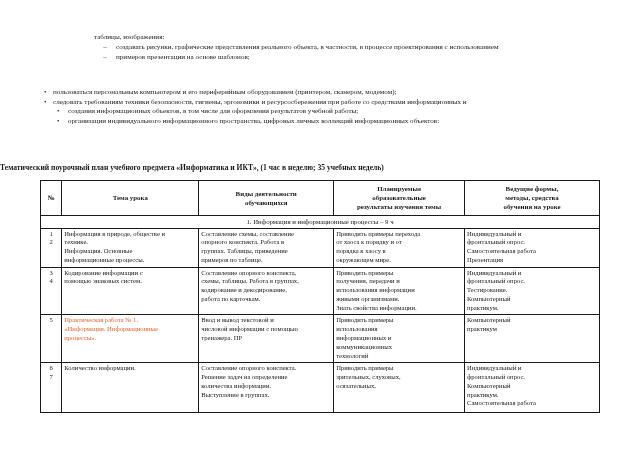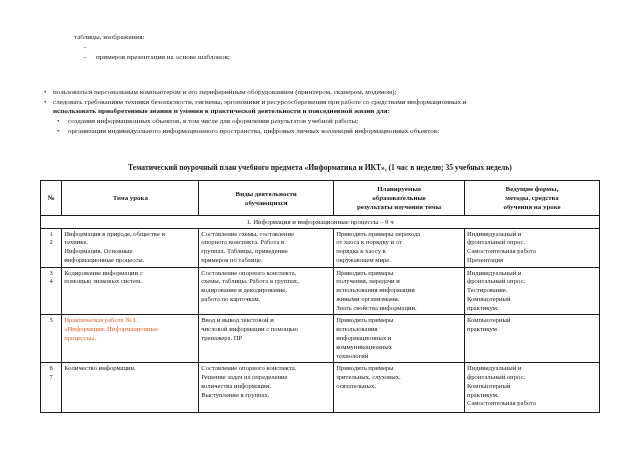--- a/index.html
+++ b/index.html
@@ -19,20 +19,21 @@
     width: 640px;
     height: 453px;
     background: #ffffff;
     box-sizing: border-box;
     padding: 33px 74px 0 74px;
   }
   .intro {
     font-size: 7.1px;
     line-height: 1.35;
     text-align: justify;
+    margin-left: 20px;
   }
   .intro .line {
     white-space: nowrap;
   }
   .dash-item {
     display: flex;
     margin-top: 0.5px;
   }
   .dash-item .dash {
     width: 22px;
@@ -72,21 +73,21 @@
   .bullet-row .bul-body .l2 { display: block; }
   .bullet-row.bold { font-weight: bold; }
   .bullet-row.indent { padding-left: 13px; }
   .bullet-row.indent .bul { flex: 0 0 11px; }
 
   .plan-title {
     position: absolute;
     left: 0;
     top: 163px;
     width: 640px;
-    text-align: center;
+    text-align: left;
     font-size: 7.6px;
     font-weight: bold;
   }
 
   table.plan {
     position: absolute;
     left: 40px;
     top: 180px;
     width: 560px;
     border-collapse: collapse;
@@ -129,20 +130,21 @@
 <body>
 
 <div class="page">
 
   <div class="intro">
     <div class="line">таблицы, изображения:</div>
 
     <div class="dash-item">
       <div class="dash">–</div>
       <div class="dash-body">
+        <span>создавать рисунки, графические представления реального объекта, в частности, в процессе проектирования с использованием</span>
       </div>
     </div>
 
     <div class="dash-item">
       <div class="dash">–</div>
       <div class="dash-body">
         <span>примеров презентации на основе шаблонов;</span>
       </div>
     </div>
   </div>
@@ -155,26 +157,20 @@
       </div>
     </div>
 
     <div class="bullet-row">
       <div class="bul">•</div>
       <div class="bul-body">
         <span>следовать требованиям техники безопасности, гигиены, эргономики и ресурсосбережения при работе со средствами информационных и</span>
       </div>
     </div>
 
-    <div class="bullet-row bold">
-      <div class="bul"></div>
-      <div class="bul-body">
-        <span>использовать приобретенные знания и умения в практической деятельности и повседневной жизни для:</span>
-      </div>
-    </div>
 
     <div class="bullet-row indent">
       <div class="bul">•</div>
       <div class="bul-body">
         <span>создания информационных объектов, в том числе для оформления результатов учебной работы;</span>
       </div>
     </div>
 
     <div class="bullet-row indent">
       <div class="bul">•</div>

